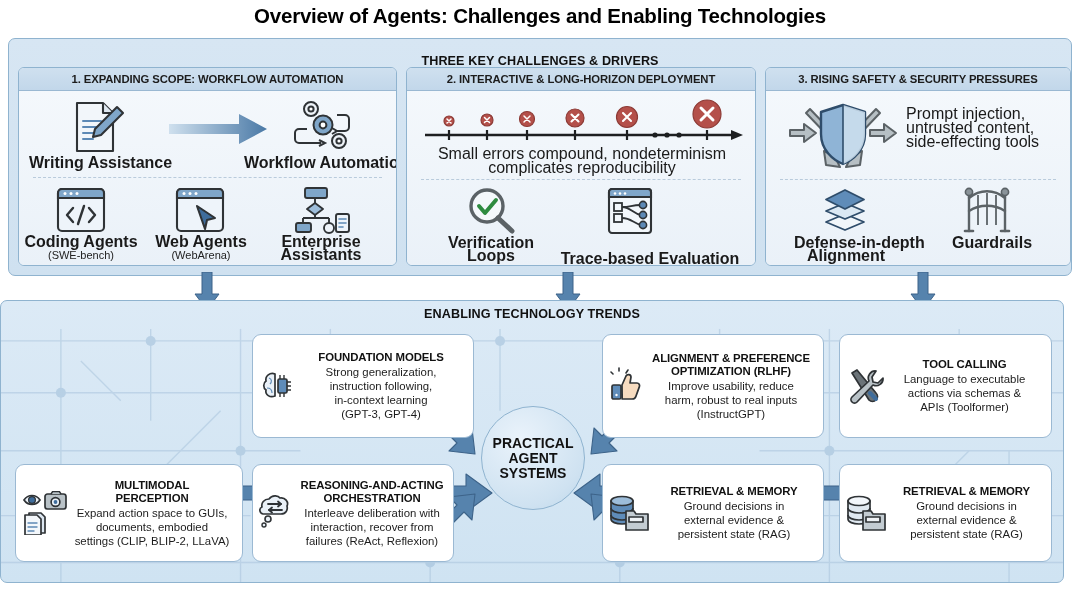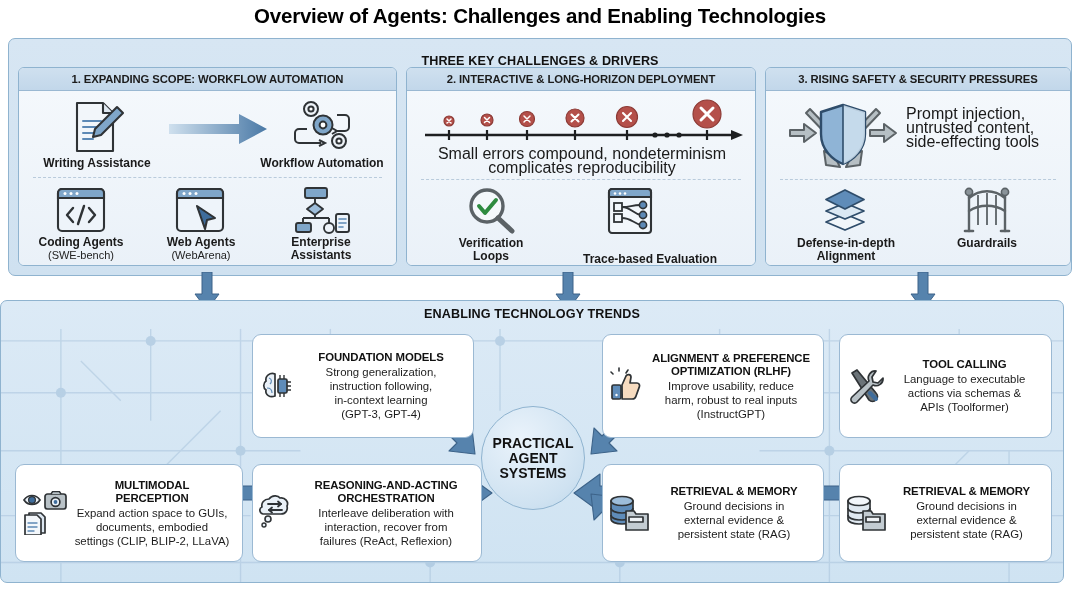--- a/index.html
+++ b/index.html
@@ -50,21 +50,21 @@
     position: relative; height: 175px;
     background: linear-gradient(180deg,#f4f8fc 0%, #eaf1f8 100%);
   }
   .divider {
     position: absolute; left: 14px; right: 14px; height: 0;
     border-top: 1.4px dashed #b9cbdc;
   }
 
   
   .item { position: absolute; text-align: center; }
-  .item .lbl { font-size: 12px; font-weight: bold; color: #1a1a1a; line-height: 12.5px; white-space: nowrap; }
+  .item .lbl { font-size: 16px; font-weight: bold; color: #1a1a1a; line-height: 12.5px; white-space: nowrap; }
   .item .sub { font-size: 11px; color: #222; line-height: 12.5px; white-space: nowrap; font-weight: normal; }
   .para { position: absolute; font-size: 16px; color: #1a1a1a; line-height: 14px; text-align: center; }
 
   
   .down-arrow { position: absolute; width: 26px; height: 40px; }
 
   
   .bottom-section {
     position: absolute; left: 0; top: 300px; width: 1064px; height: 283px;
     background: linear-gradient(180deg,#dceaf6 0%, #cfe3f2 100%);
@@ -549,21 +549,21 @@
       </div>
       <div class="txt">
         <div class="ctitle">MULTIMODAL</div>
         <div class="ctitle">PERCEPTION</div>
         <div class="cdesc">Expand action space to GUIs,</div>
         <div class="cdesc">documents, embodied</div>
         <div class="cdesc">settings (CLIP, BLIP-2, LLaVA)</div>
       </div>
     </div>
 
-    <div class="card" style="left:251px;top:163px;width:230px;height:98px">
+    <div class="card" style="left:251px;top:163px;width:202px;height:98px">
       <div class="cicon">
         <svg width="38" height="40" viewBox="0 0 38 40">
           <path d="M10 6 c-5 0 -8 4 -7 8 -3 1 -3 6 1 7 h18 c5 0 7 -4 6 -8 2 -4 -2 -9 -7 -8 -2 -3 -8 -3 -11 1 z" fill="#eaf1f8" stroke="#2f3336" stroke-width="1.7" stroke-linejoin="round"></path>
           <g fill="none" stroke="#2f3336" stroke-width="1.8" stroke-linecap="round" stroke-linejoin="round">
             <path d="M9 11 h13"></path>
               <path d="M19 8.5 l3 2.5 -3 2.5"></path>
             <path d="M23 17 h-13"></path>
               <path d="M13 14.5 l-3 2.5 3 2.5"></path>
           </g>
           <circle cx="9" cy="26" r="3" fill="#eaf1f8" stroke="#2f3336" stroke-width="1.6"></circle>

